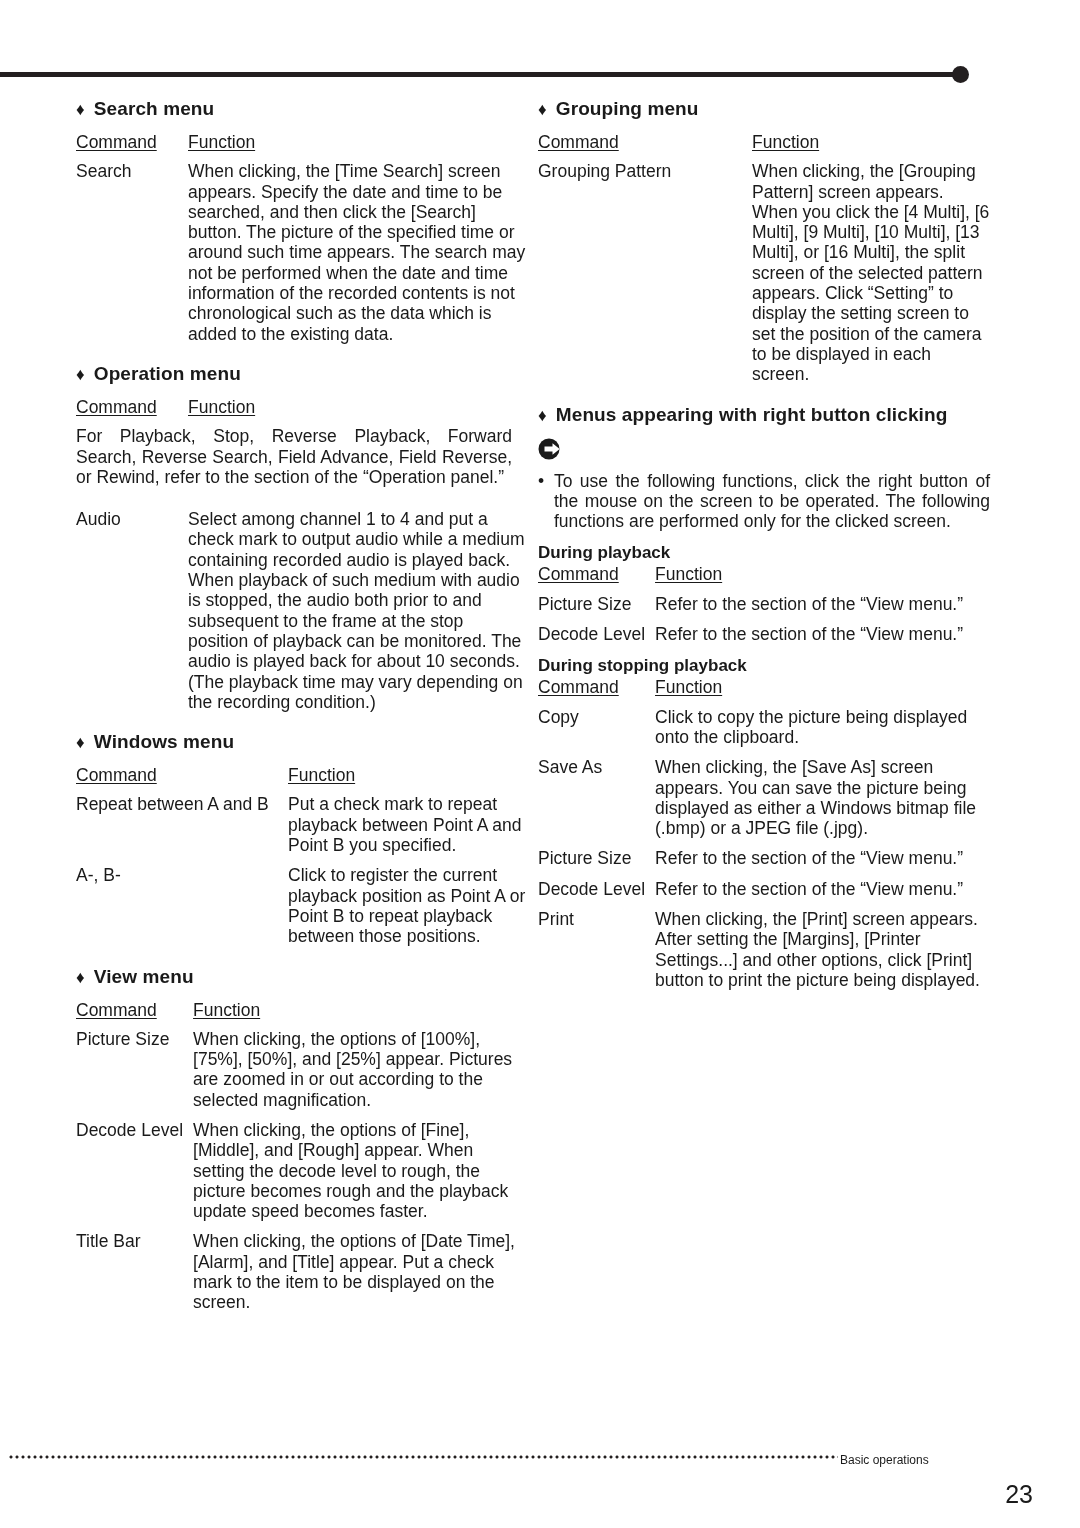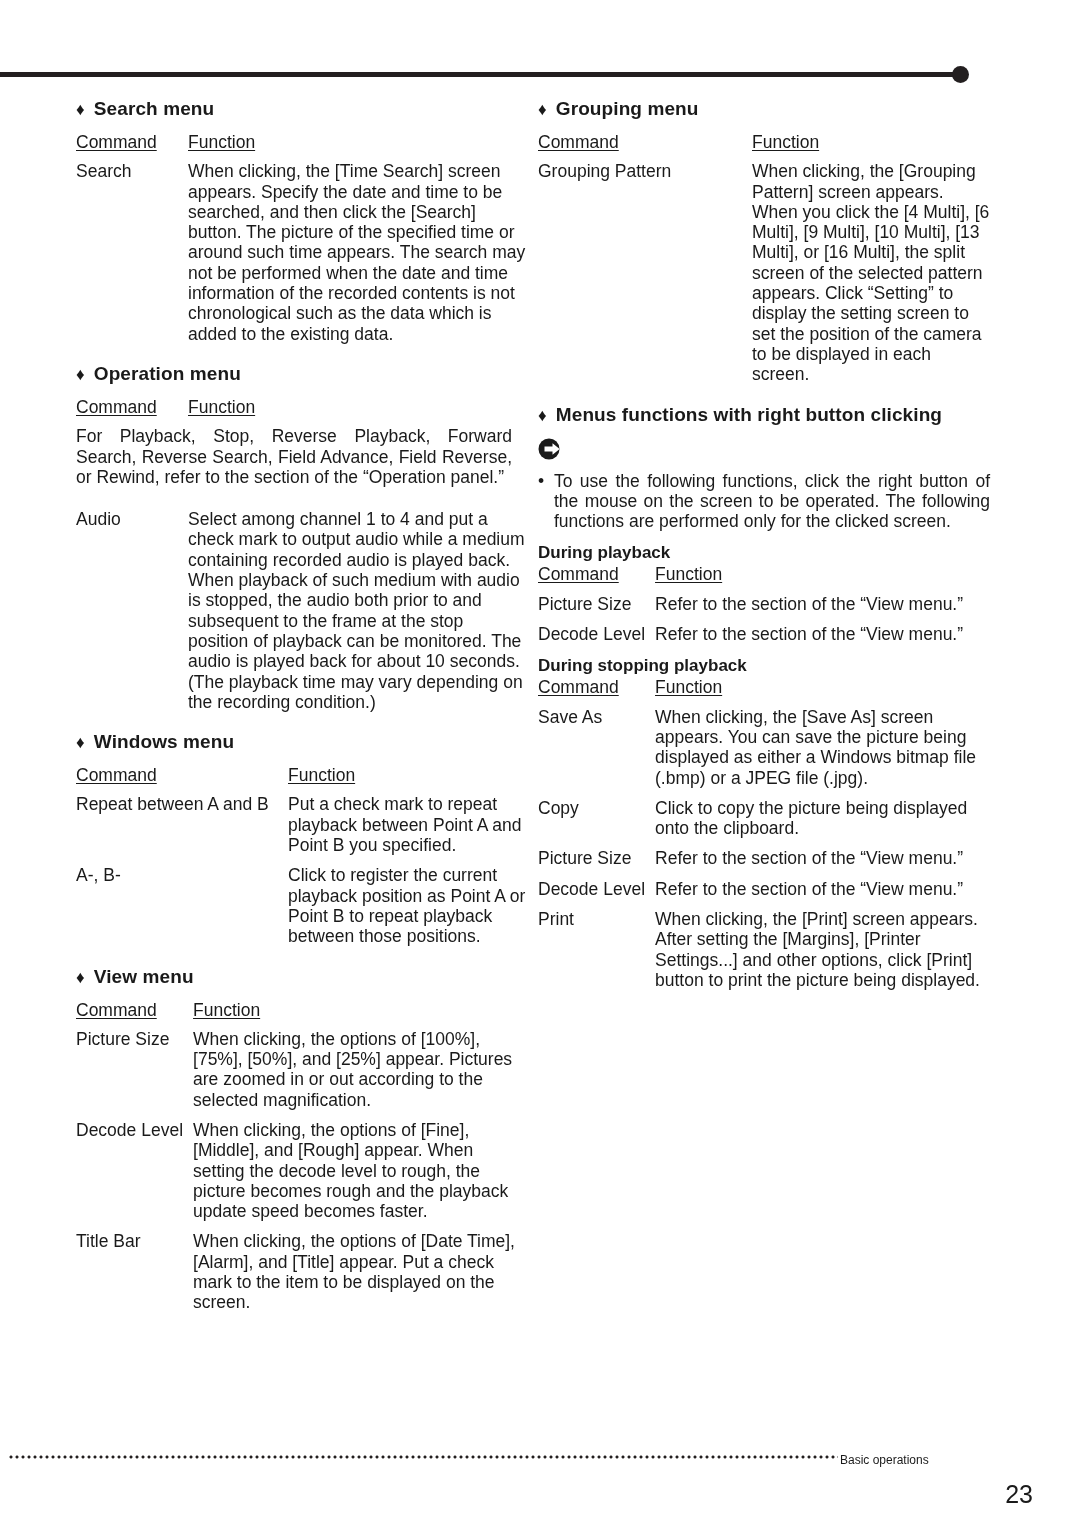--- a/index.html
+++ b/index.html
@@ -317,21 +317,21 @@
         </tr>
       </tbody>
         </table>
     </div>
 
     <div class="gap-md"></div>
 
     <div class="section">
       <div class="sec-head">
         <span class="diamond">♦</span>
-        <span>Menus functions with right button clicking</span>
+        <span>Menus appearing with right button clicking</span>
       </div>
 
       <span class="arrow-icon">
         <svg width="26" height="22" viewBox="0 0 26 22" xmlns="http://www.w3.org/2000/svg">
           <circle cx="11" cy="11" r="10.5" fill="#1a1a1a"></circle>
           <path d="M6.5 8.6 h8.0 v-3.4 l7.2 5.8 l-7.2 5.8 v-3.4 h-8.0 z" fill="#ffffff"></path>
         </svg>
       </span>
 
       <div class="bullet">
@@ -360,26 +360,26 @@
       <div class="gap-sm"></div>
 
       <div class="sub-head">During stopping playback</div>
       <table class="tbl w-tight">
         <tbody>
             <tr class="hdr">
           <td class="cmd"><span>Command</span></td>
           <td><span>Function</span></td>
         </tr>
         <tr class="row">
+          <td class="cmd">Copy</td>
+          <td>Click to copy the picture being displayed onto the clipboard.</td>
+        </tr>
+        <tr class="row">
           <td class="cmd">Save As</td>
           <td>When clicking, the [Save As] screen appears. You can save the picture being displayed as either a Windows bitmap file (.bmp) or a JPEG file (.jpg).</td>
-        </tr>
-        <tr class="row">
-          <td class="cmd">Copy</td>
-          <td>Click to copy the picture being displayed onto the clipboard.</td>
         </tr>
         <tr class="row">
           <td class="cmd">Picture Size</td>
           <td>Refer to the section of the “View menu.”</td>
         </tr>
         <tr class="row">
           <td class="cmd">Decode Level</td>
           <td>Refer to the section of the “View menu.”</td>
         </tr>
         <tr class="row">

